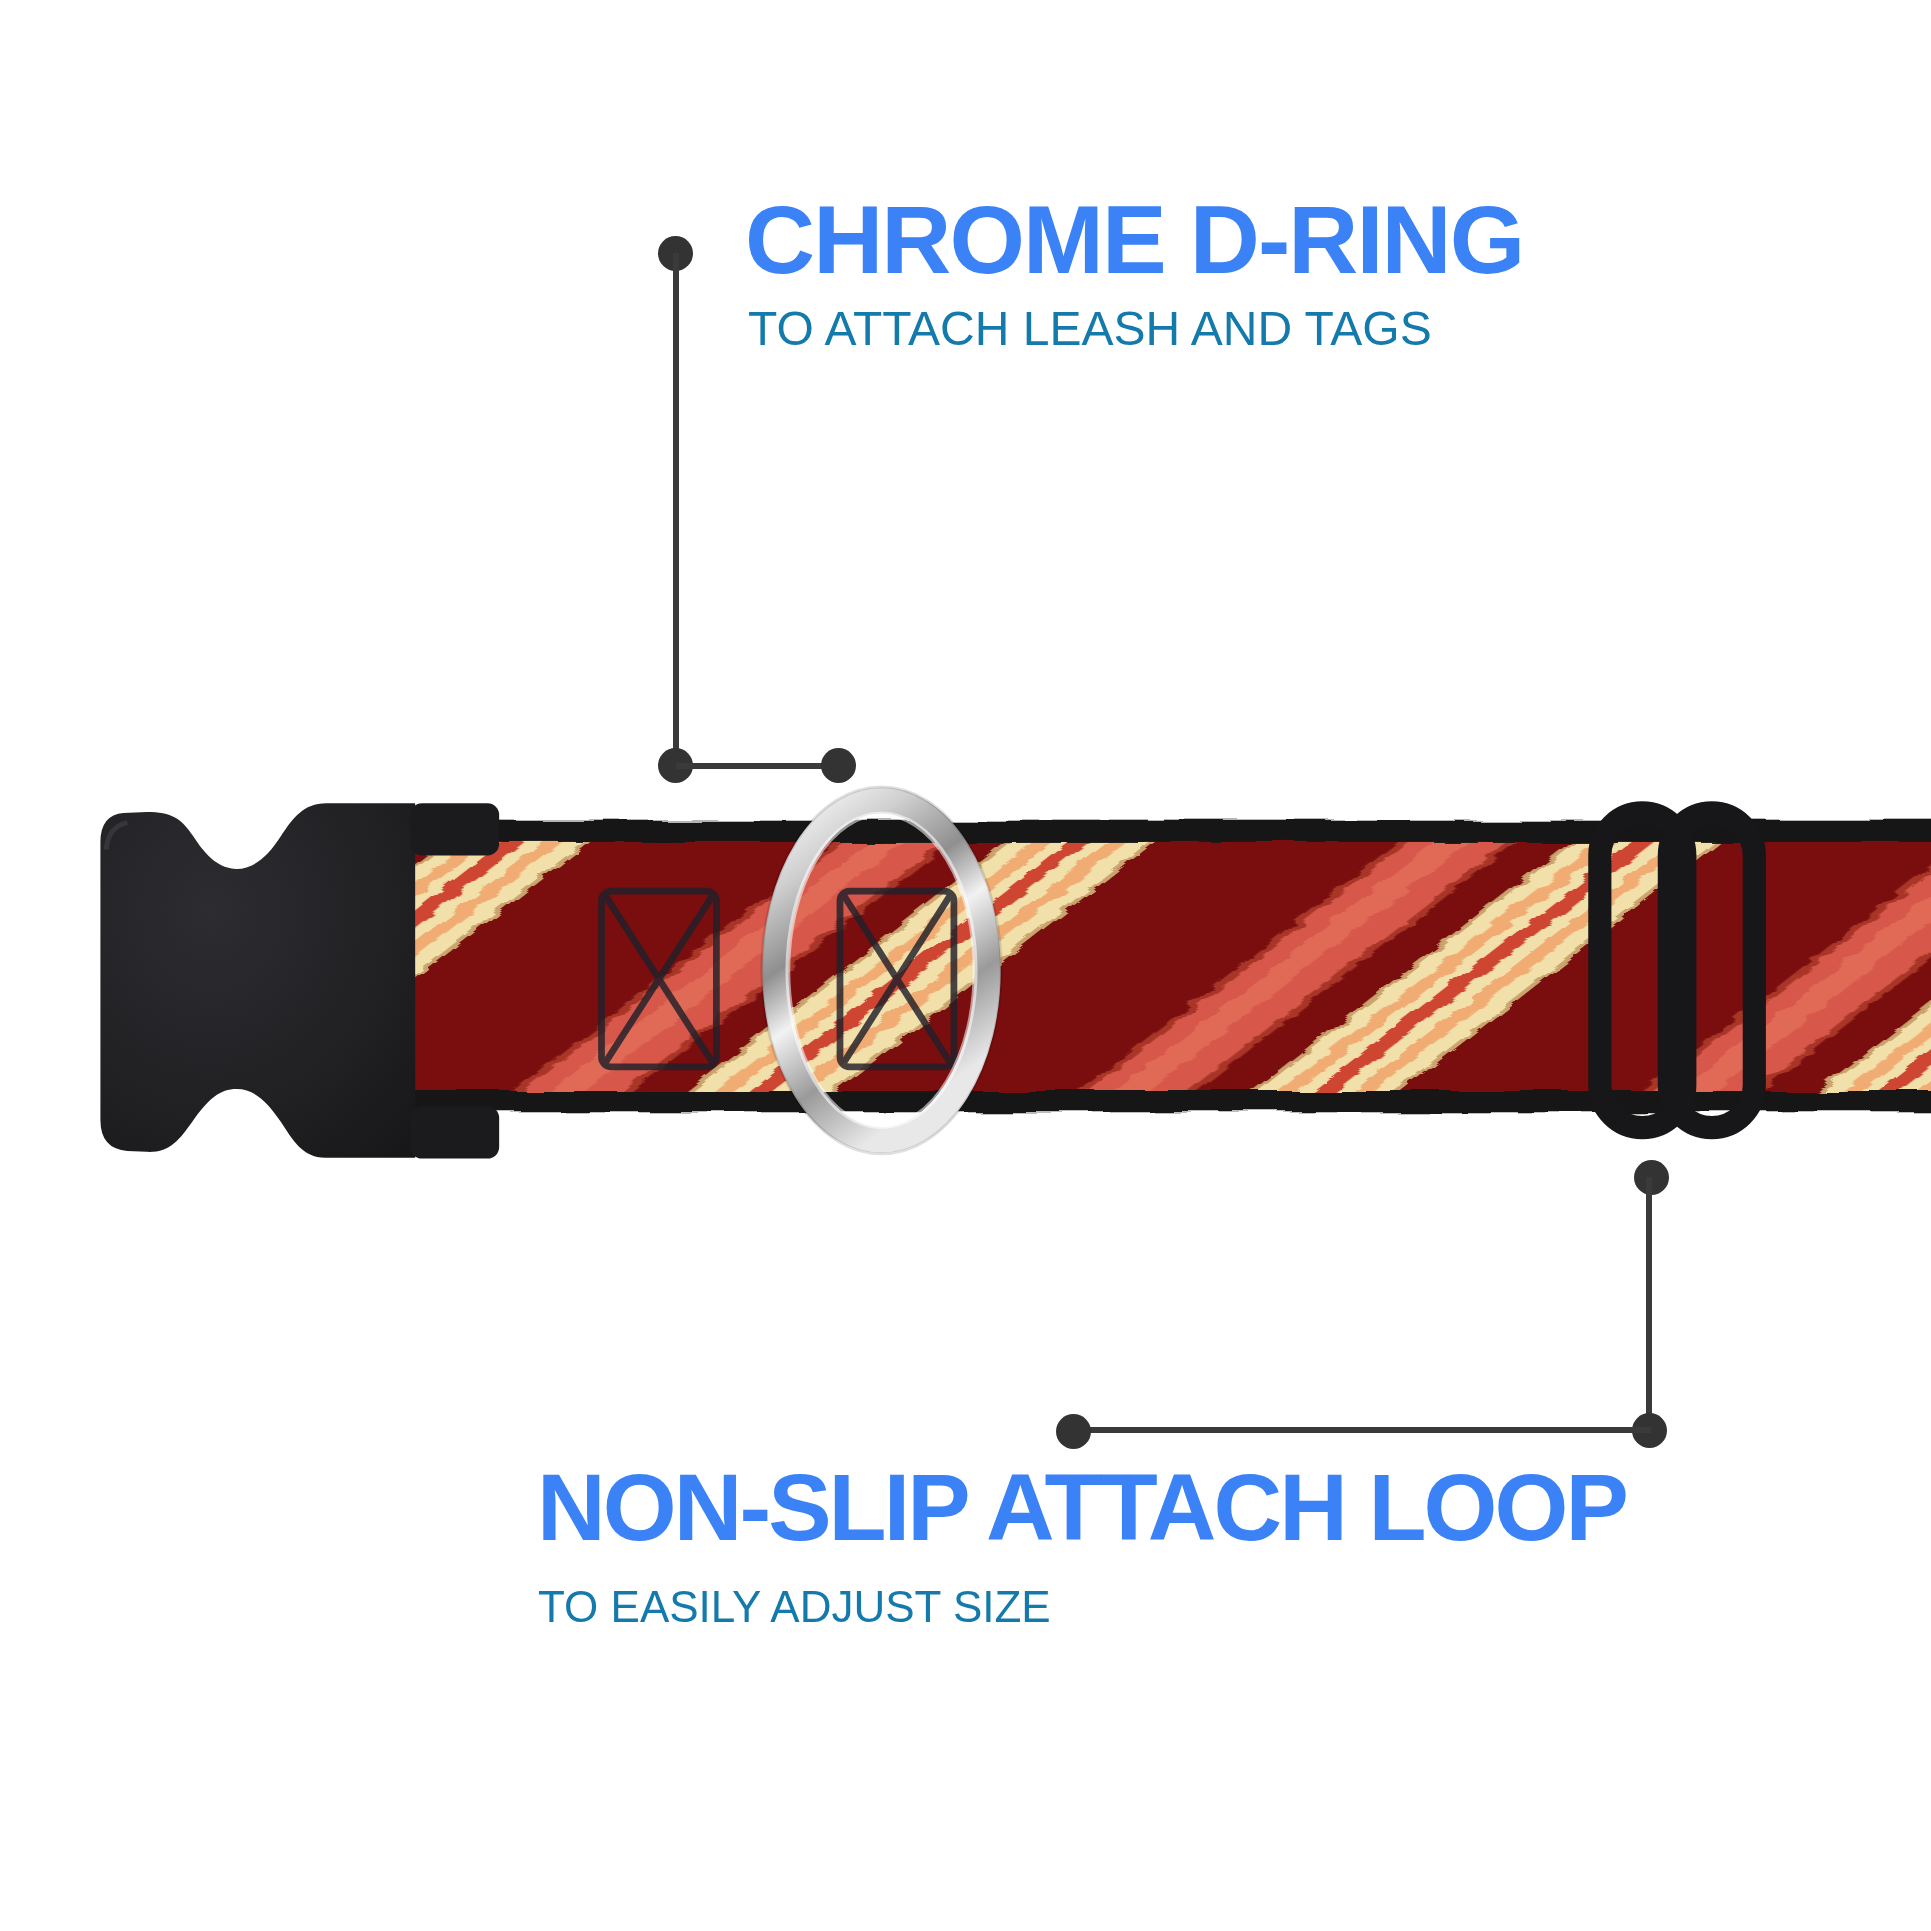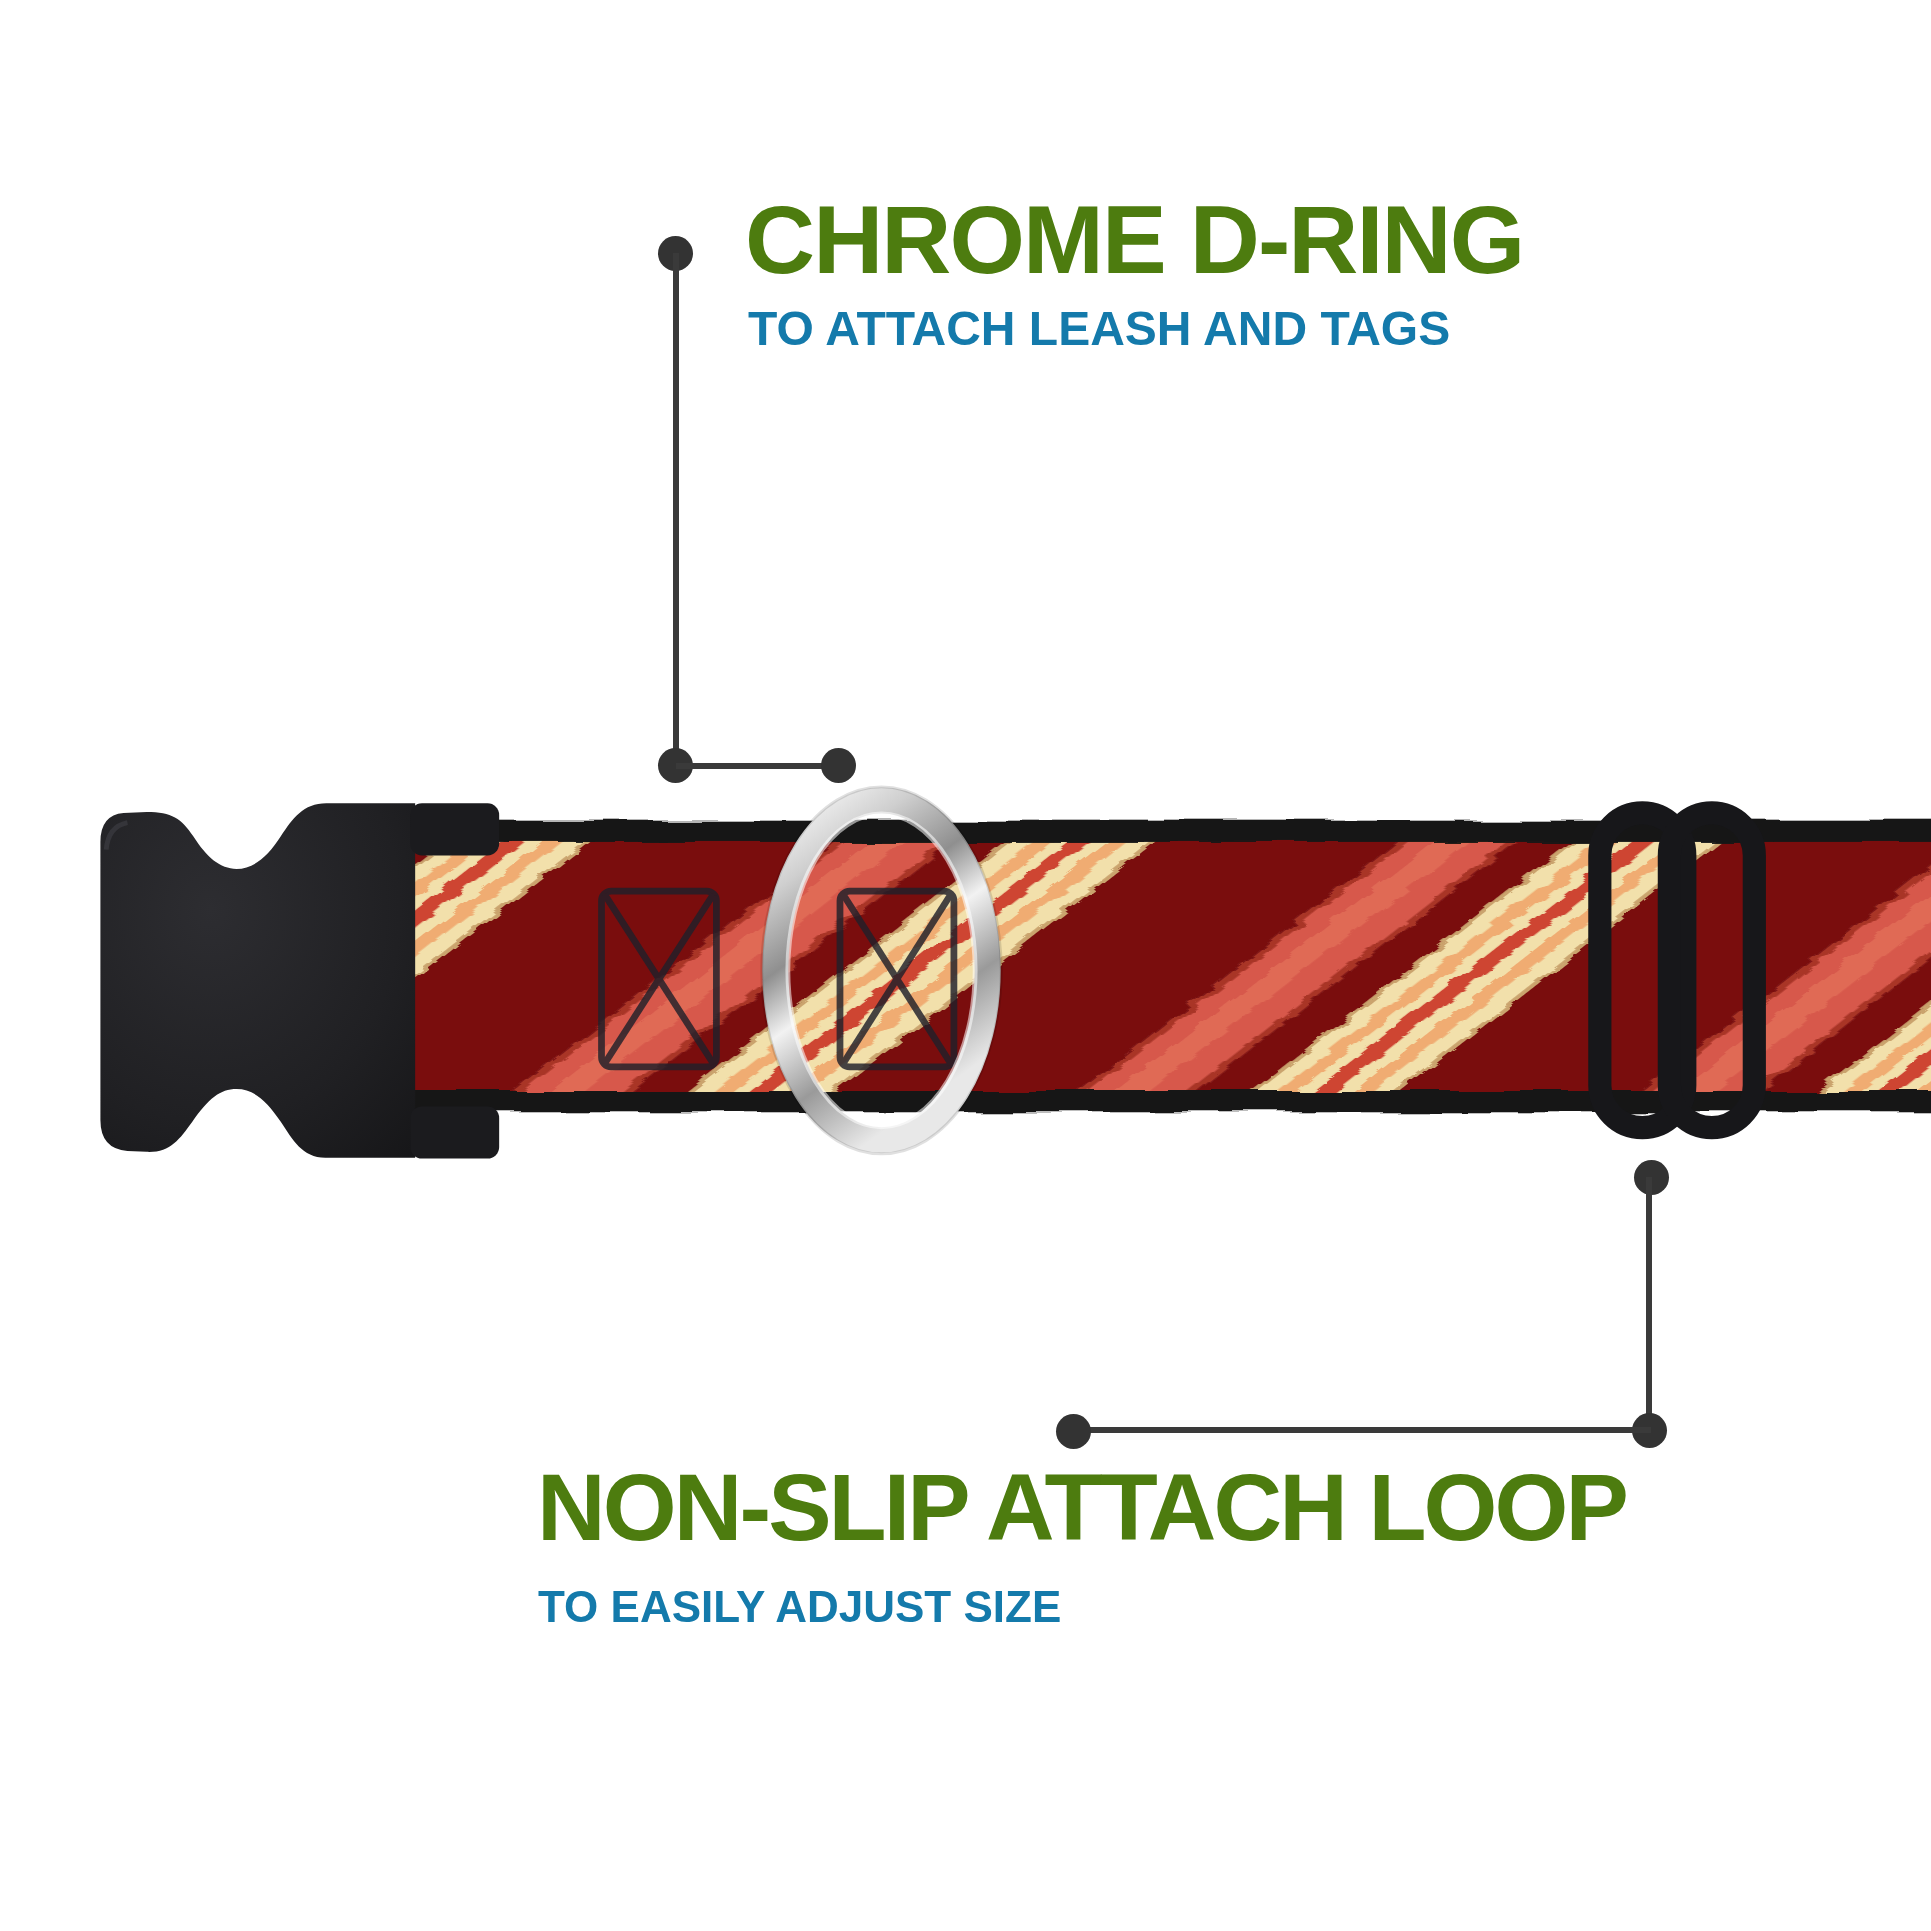--- a/index.html
+++ b/index.html
@@ -10,31 +10,31 @@
     overflow:hidden;
     font-family:"Liberation Sans", sans-serif;
   }
   .callout-dot{
     position:absolute;width:35px;height:35px;border-radius:50%;
     background:#333333;
   }
   .callout-line{position:absolute;background:#3a3a3a;}
   .big-title{
     position:absolute;
-    color:#4d7c0f;
+    color:#3b82f6;
     font-weight:bold;
     line-height:1;
     white-space:nowrap;
   }
   #top-title{left:745px;top:191px;font-size:97px;letter-spacing:-1.9px;}
   #bottom-title{left:537px;top:1460px;font-size:95px;letter-spacing:-2.9px;}
   .sub-title{
     position:absolute;
     color:#147aab;
-    font-weight:bold;
+    font-weight:normal;
     line-height:1;
     white-space:nowrap;
     letter-spacing:0px;
   }
   #top-sub{left:748px;top:305px;font-size:48px;}
   #bottom-sub{left:538px;top:1585px;font-size:44px;}
   #collar-svg{position:absolute;left:0;top:0;}
 </style>
 </head>
 <body>

